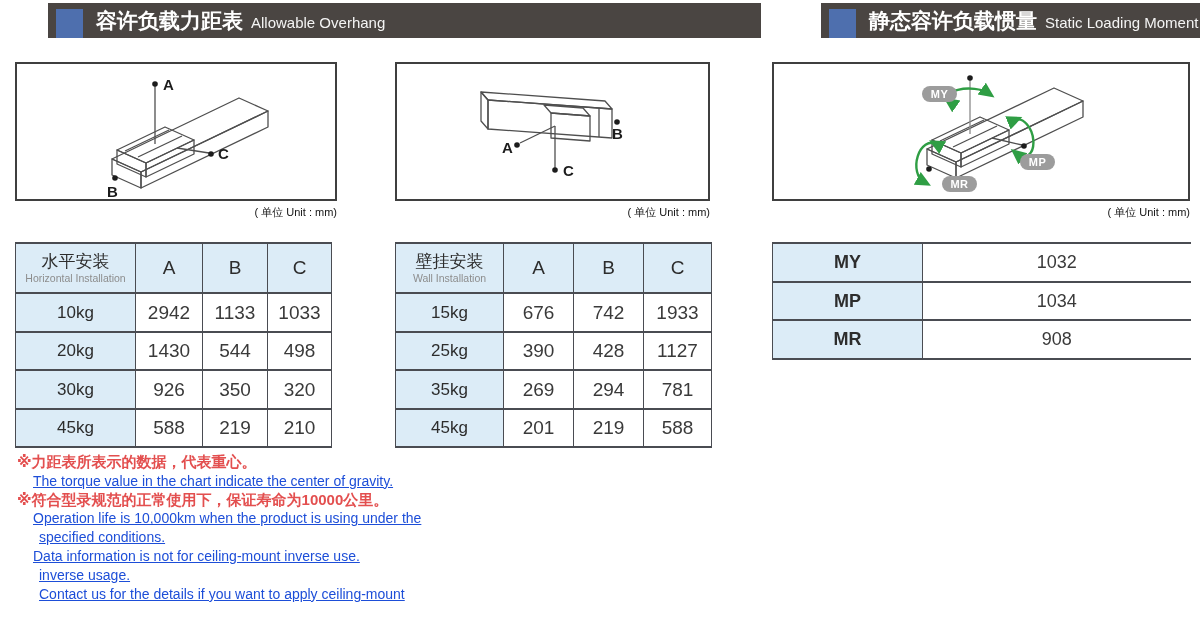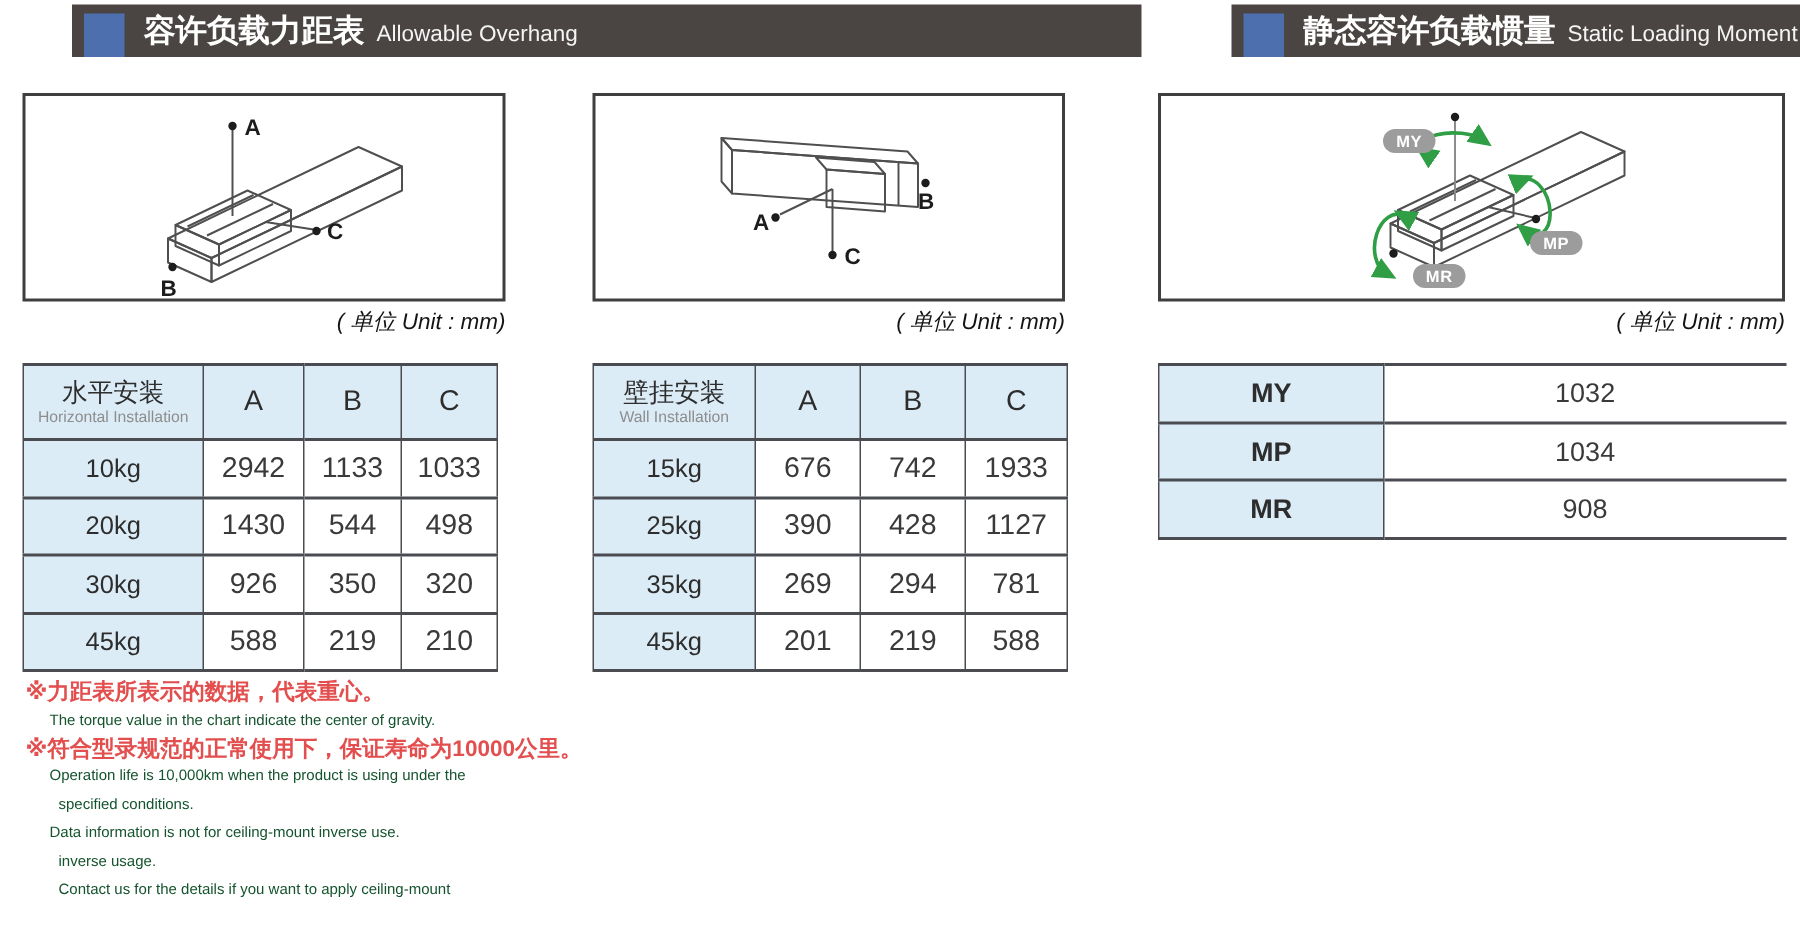--- a/index.html
+++ b/index.html
@@ -9,21 +9,21 @@
   }
   
   .hbar{position:absolute;top:3px;height:35px;background:#4a4542;margin-left:48px;}
   .hbar .sq{position:absolute;left:8px;top:6px;height:29px;width:27px;background:#4e6fae;}
   .hbar .ttl{position:absolute;left:48px;top:0;height:35px;display:flex;align-items:baseline;
              padding-top:5px;box-sizing:border-box;white-space:nowrap;}
   .hbar .zh{font-size:21px;font-weight:bold;color:#ffffff;line-height:26px;}
   .hbar .en{font-size:15px;color:#f4f4f4;margin-left:8px;line-height:26px;}
   
   .dbox{position:absolute;background:#fff;border:2px solid #3f3f3f;box-sizing:border-box;}
-  .unit{position:absolute;text-align:right;font-size:15px;color:#141414;font-style:italic;}
+  .unit{position:absolute;text-align:right;font-size:11px;color:#141414;}
   
   table.t{border-collapse:collapse;table-layout:fixed;position:absolute;}
   table.t td{border:1px solid #4a4c52;border-top-width:2px;border-bottom-width:2px;
              text-align:center;vertical-align:middle;padding:0;box-sizing:border-box;}
   td.hd{background:#dcecf7;}
   .hzh{font-size:17px;color:#2d2d2d;line-height:20px;}
   .hen{font-size:10.5px;color:#8d8d8d;line-height:12px;}
   .col-l{font-size:19px;color:#2d2d2d;}
   td.lb{background:#dcecf7;font-size:17px;color:#2d2d2d;margin-top:33px;}
   td.vl{background:#ffffff;font-size:19px;color:#3a3a3a;}
@@ -31,21 +31,21 @@
   table.t3{border-collapse:collapse;table-layout:fixed;position:absolute;}
   table.t3 td{border-top:2px solid #4a4c52;border-bottom:2px solid #4a4c52;
               text-align:center;vertical-align:middle;padding:0;box-sizing:border-box;}
   table.t3 td.lb3{background:#dcecf7;border-left:1px solid #4a4c52;border-right:1px solid #4a4c52;
                   font-size:18px;font-weight:bold;color:#2d2d2d;}
   table.t3 td.vl3{background:#fff;font-size:18px;color:#3a3a3a;}
   
   .fn{position:absolute;left:17px;top:453px;width:500px;}
   .fn div{line-height:18.8px;white-space:nowrap;}
   .fz{color:#e34f4f;font-size:15px;font-weight:bold;}
-  .fe{color:#14532d;font-size:10px;}
+  .fe{color:#1d4ed8;font-size:14px;text-decoration:underline;}
   .i1{padding-left:16px;}
   .i2{padding-left:22px;}
   
   svg .ln{stroke:#4f4f4f;stroke-width:1.3;fill:none;stroke-linejoin:round;}
   svg .dot{fill:#1c1c1c;}
   svg .mk{fill:#1c1c1c;font-weight:bold;font-size:15px;}
   svg .grn{stroke:#2f9e44;stroke-width:2.4;fill:none;}
   svg .bdg{fill:#9c9c9c;}
   svg .bt{fill:#ffffff;font-weight:bold;font-size:11px;letter-spacing:.5px;text-anchor:middle;}
 </style>

